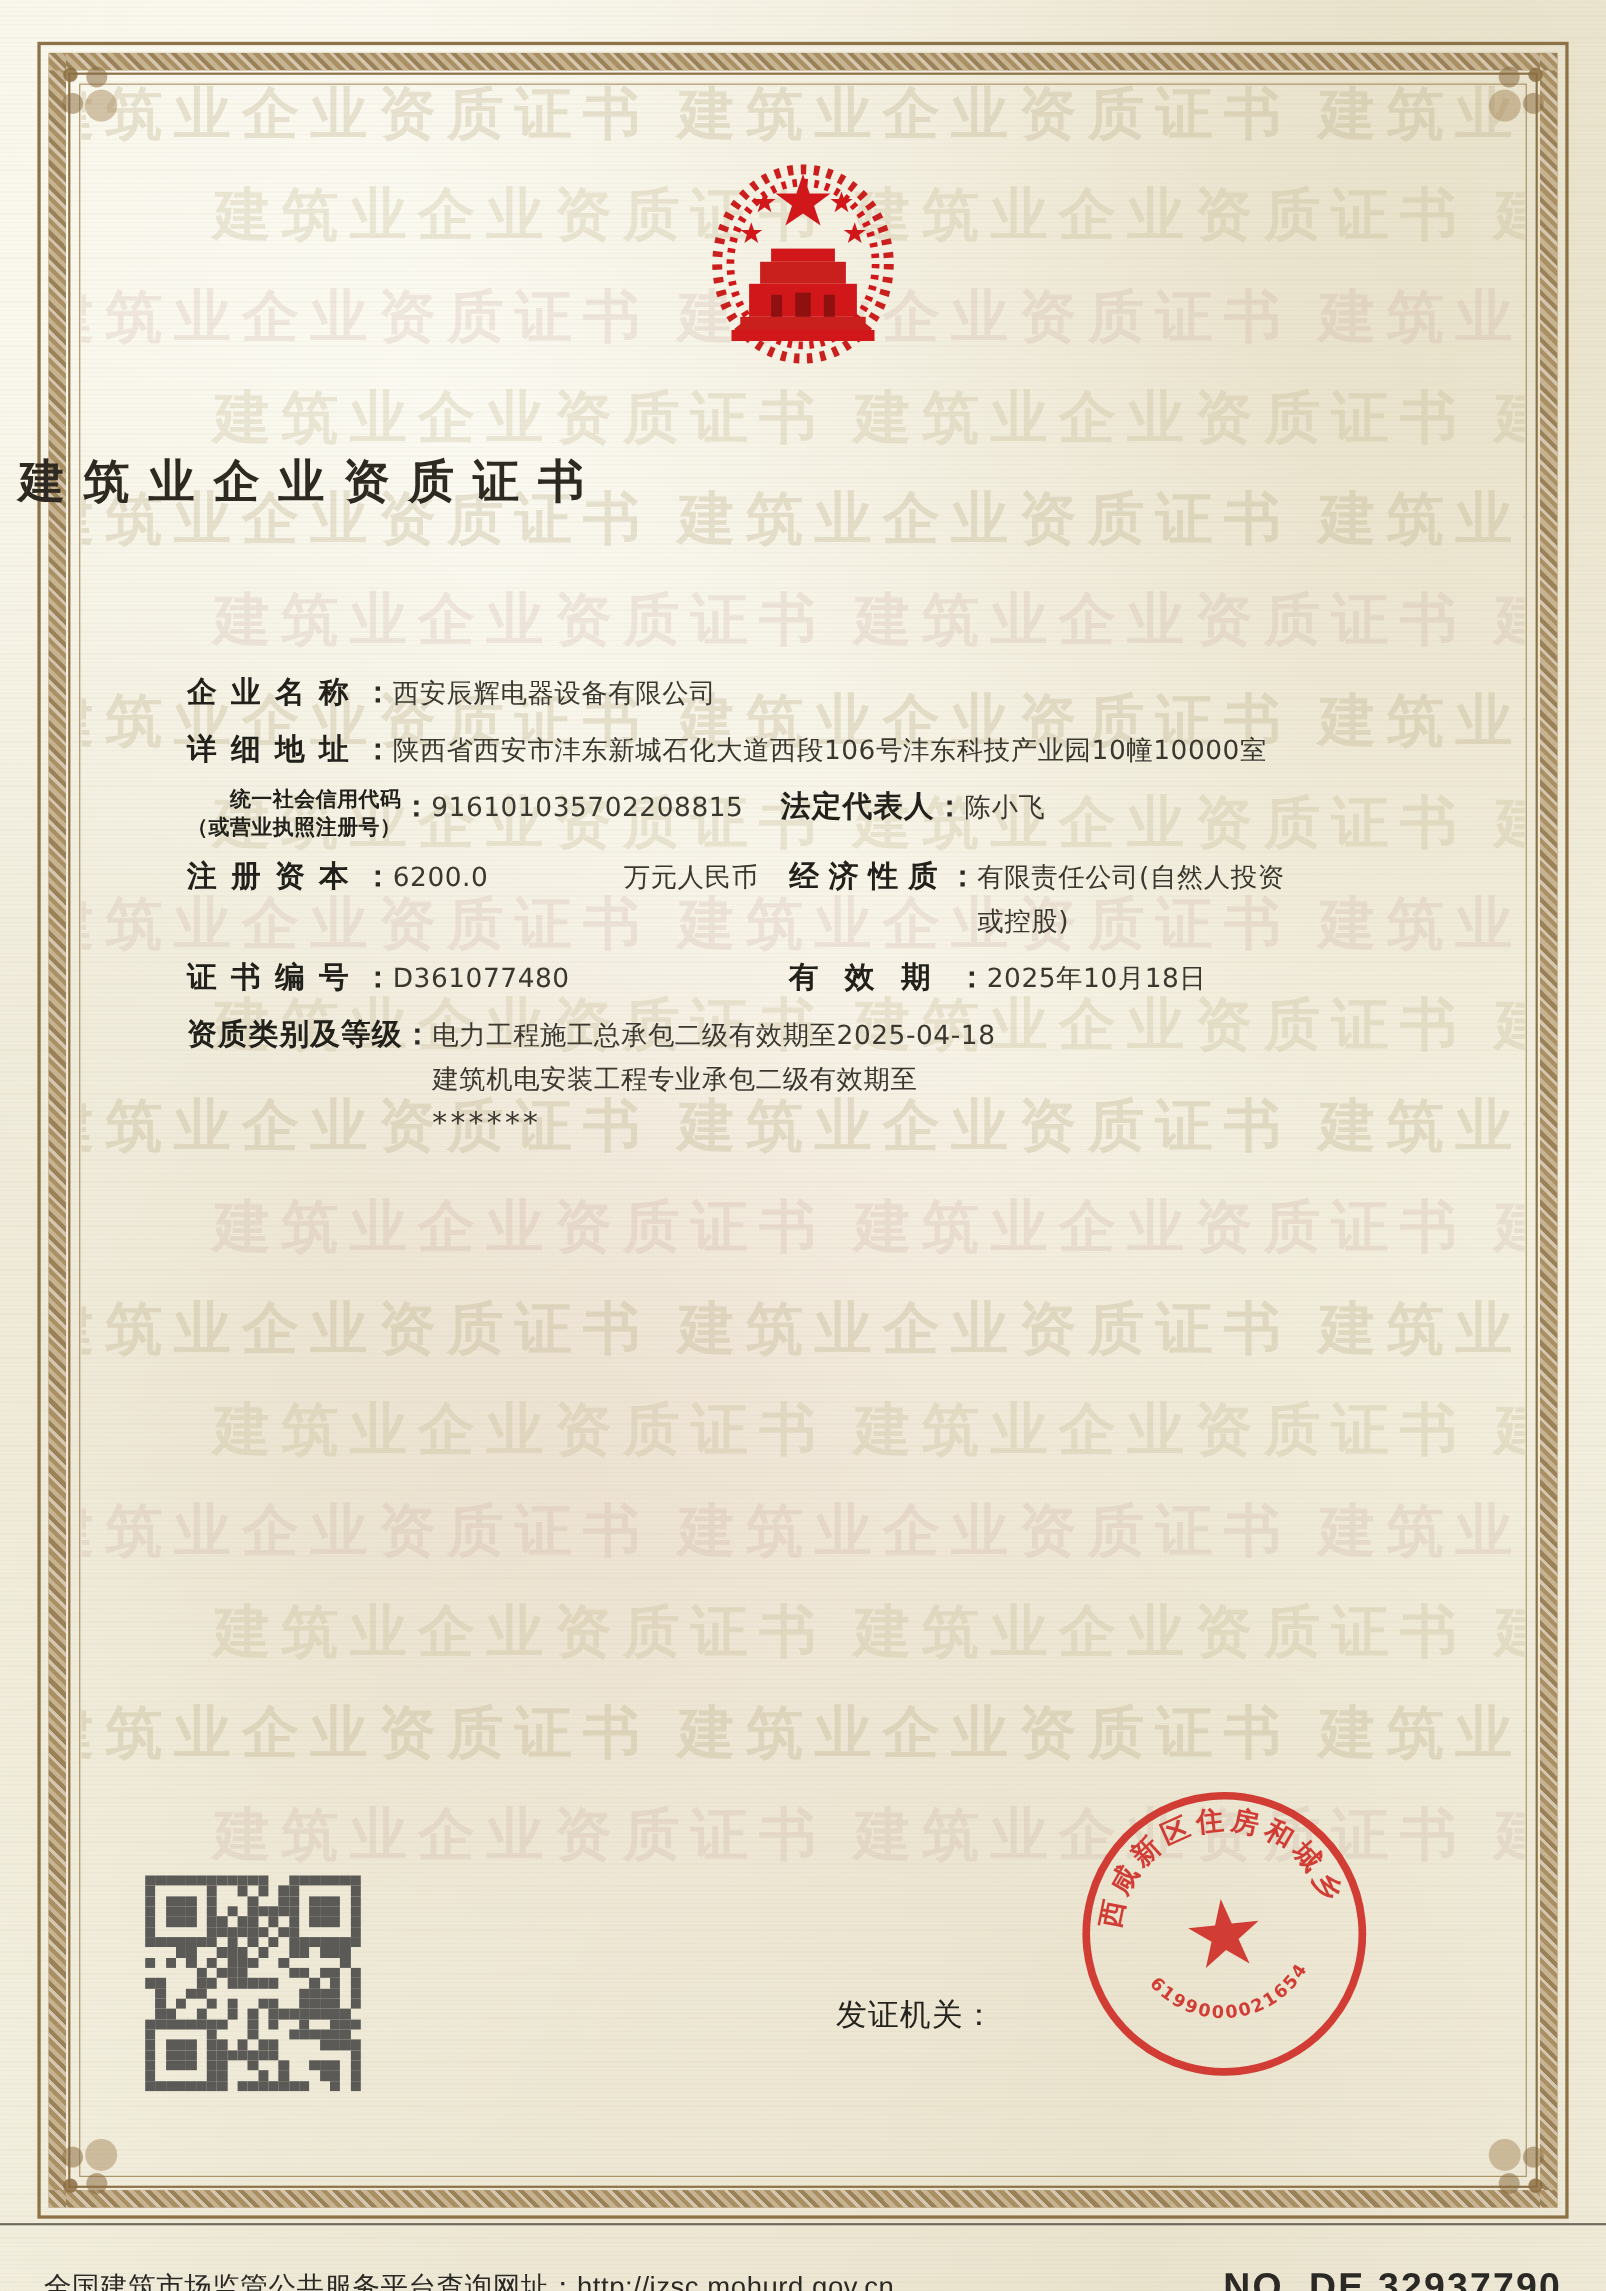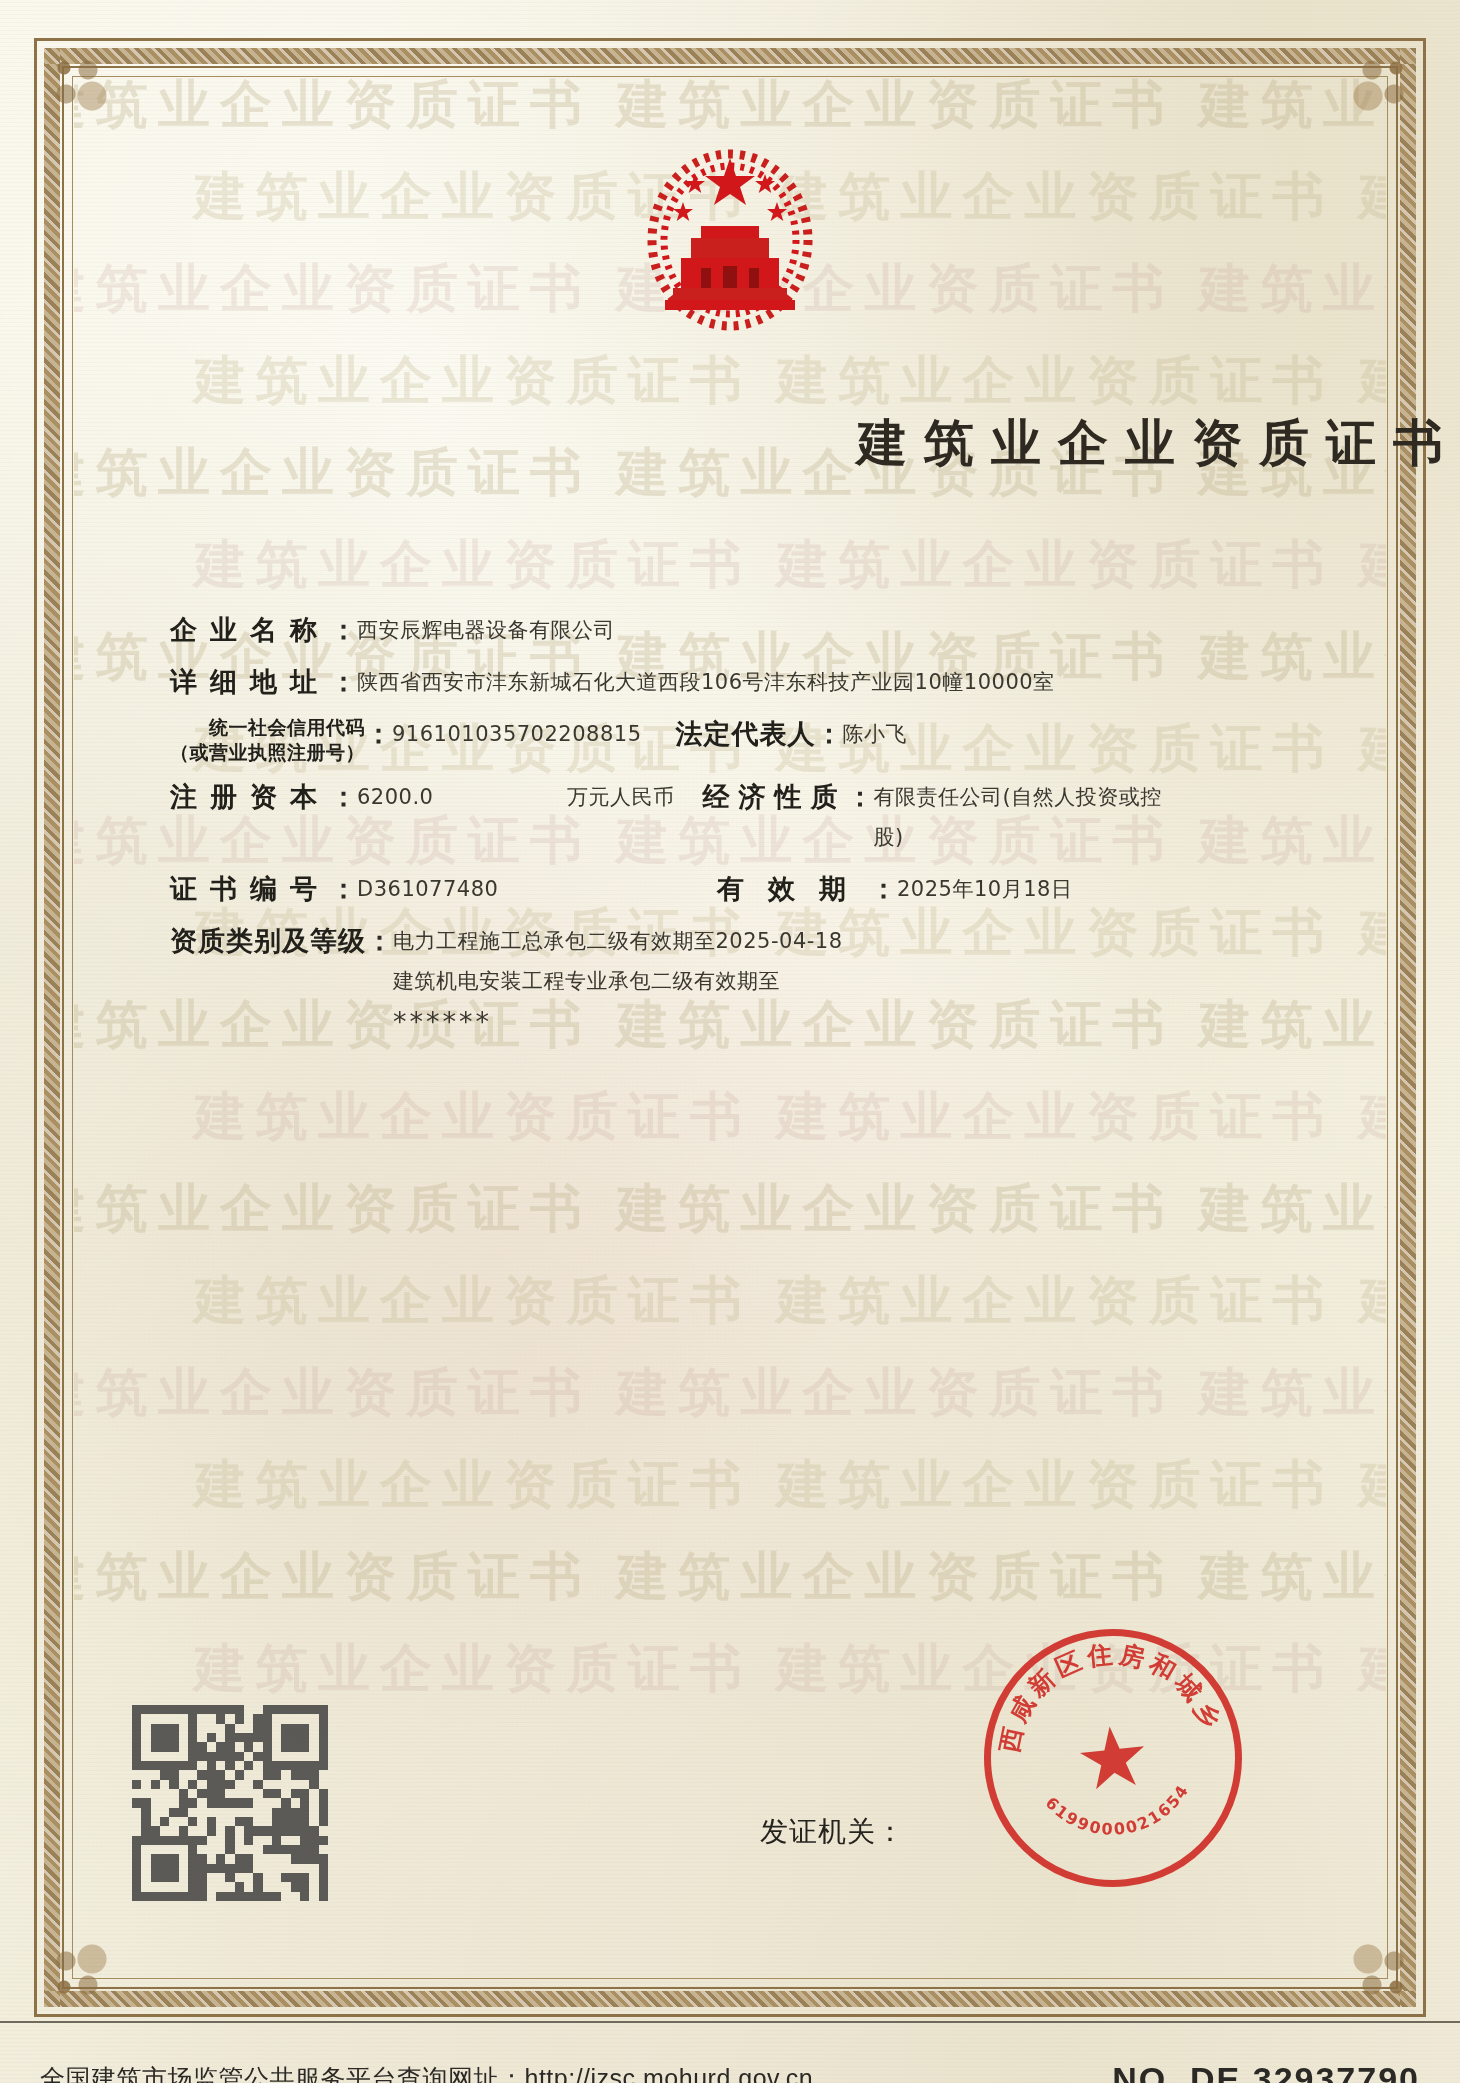--- a/index.html
+++ b/index.html
@@ -117,23 +117,23 @@
     left: 50%; top: 140px;
     transform: translateX(-50%);
     width: 190px; height: 200px;
   }
   #emblem svg { display: block; }
 
   
   #title-main {
     position: absolute;
     left: 0; right: 0; top: 410px;
-    text-align: right;
+    text-align: left;
     font-family: "DejaVu Sans", "Liberation Sans", sans-serif;
-    font-size: 50px;
+    font-size: 42px;
     font-weight: bold;
     letter-spacing: 17px;
     color: #2e2a22;
     text-indent: 17px;
   }
   #title-sub {
     position: absolute;
     left: 0; right: 0; top: 506px;
     text-align: center;
     font-size: 34px;
@@ -160,21 +160,21 @@
     font-size: 27px;
     line-height: 40px;
     color: #22201b;
     white-space: nowrap;
   }
   .lbl.sp4 { letter-spacing: 13px; }
   .lbl.sp3 { letter-spacing: 9px; }
   .lbl.sp0 { letter-spacing: 1px; }
   .colon { font-weight: bold; font-size: 27px; line-height: 40px; }
   .val {
-    font-size: 21px;
+    font-size: 24px;
     line-height: 40px;
     color: #3a372f;
     letter-spacing: 0.5px;
     word-break: break-all;
   }
   .two-line-label {
     flex: 0 0 auto;
     font-weight: bold;
     font-size: 19px;
     line-height: 25px;

